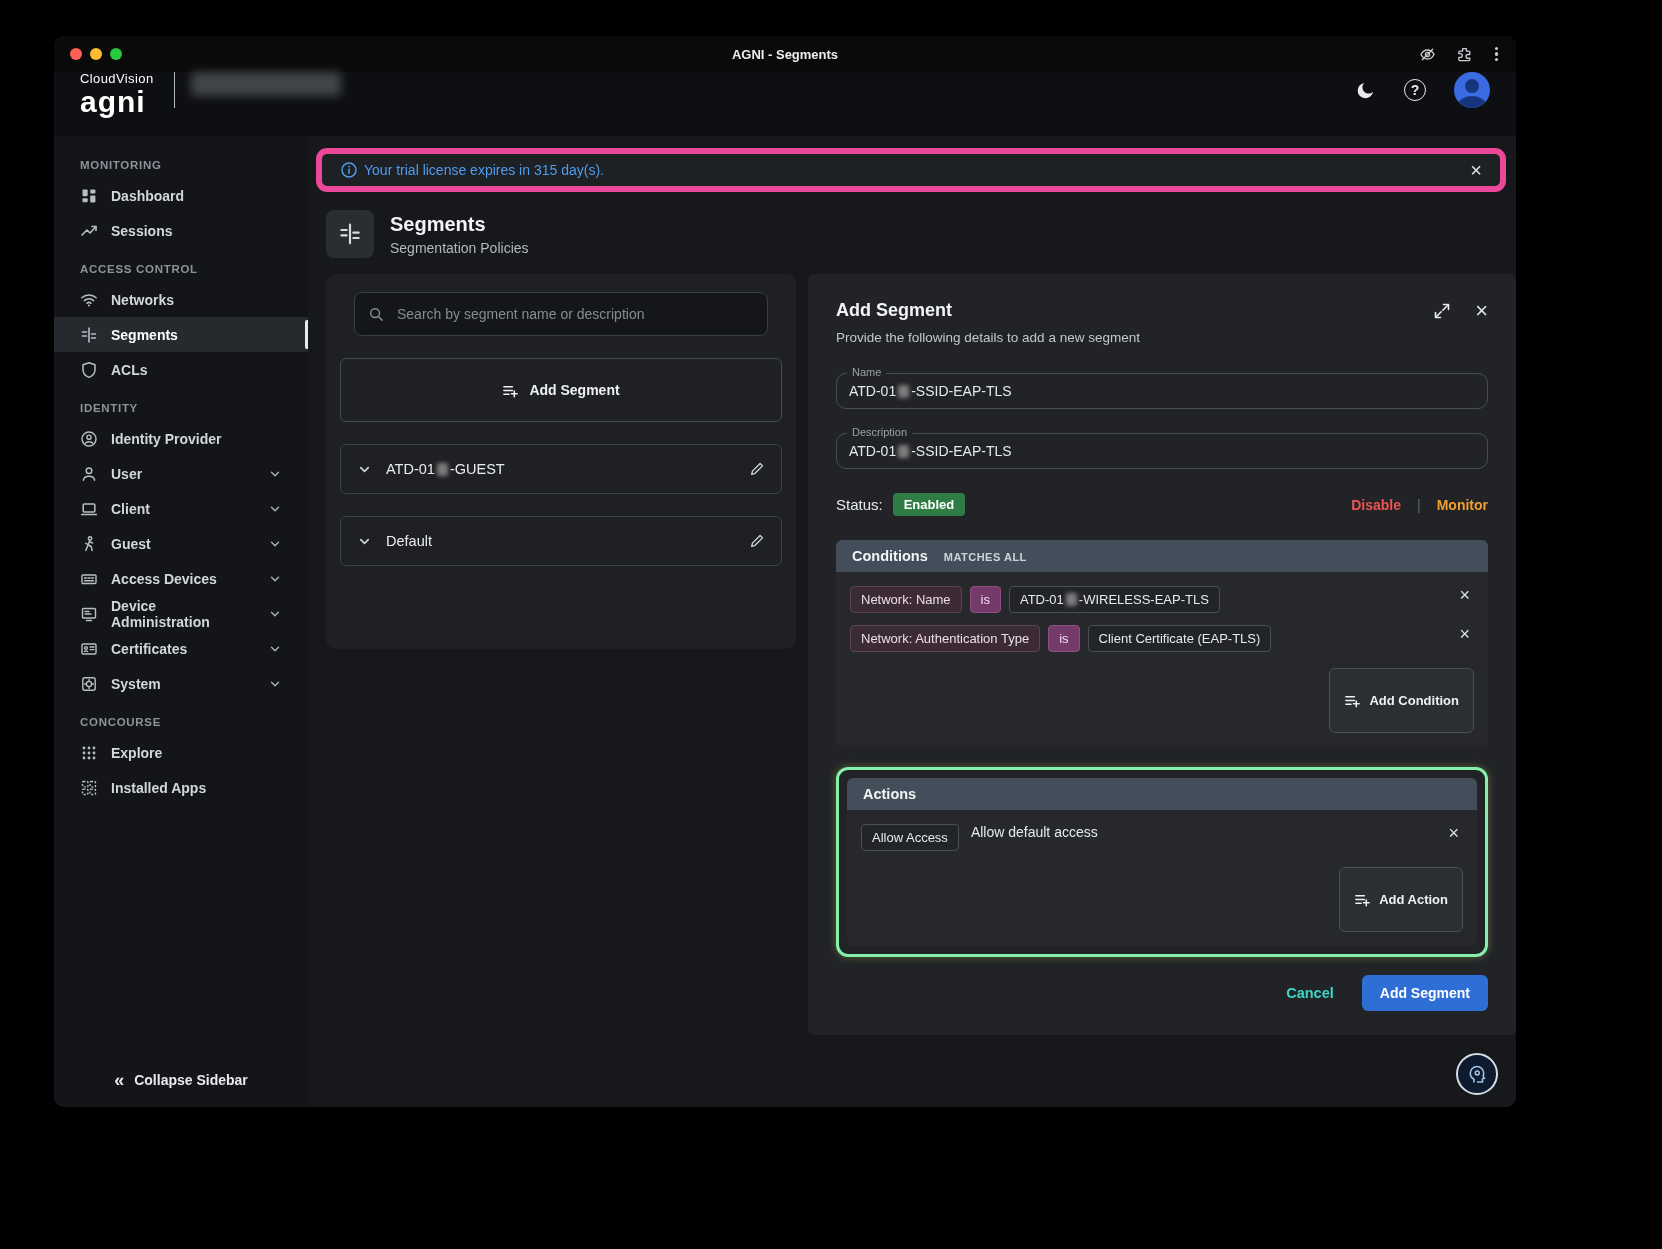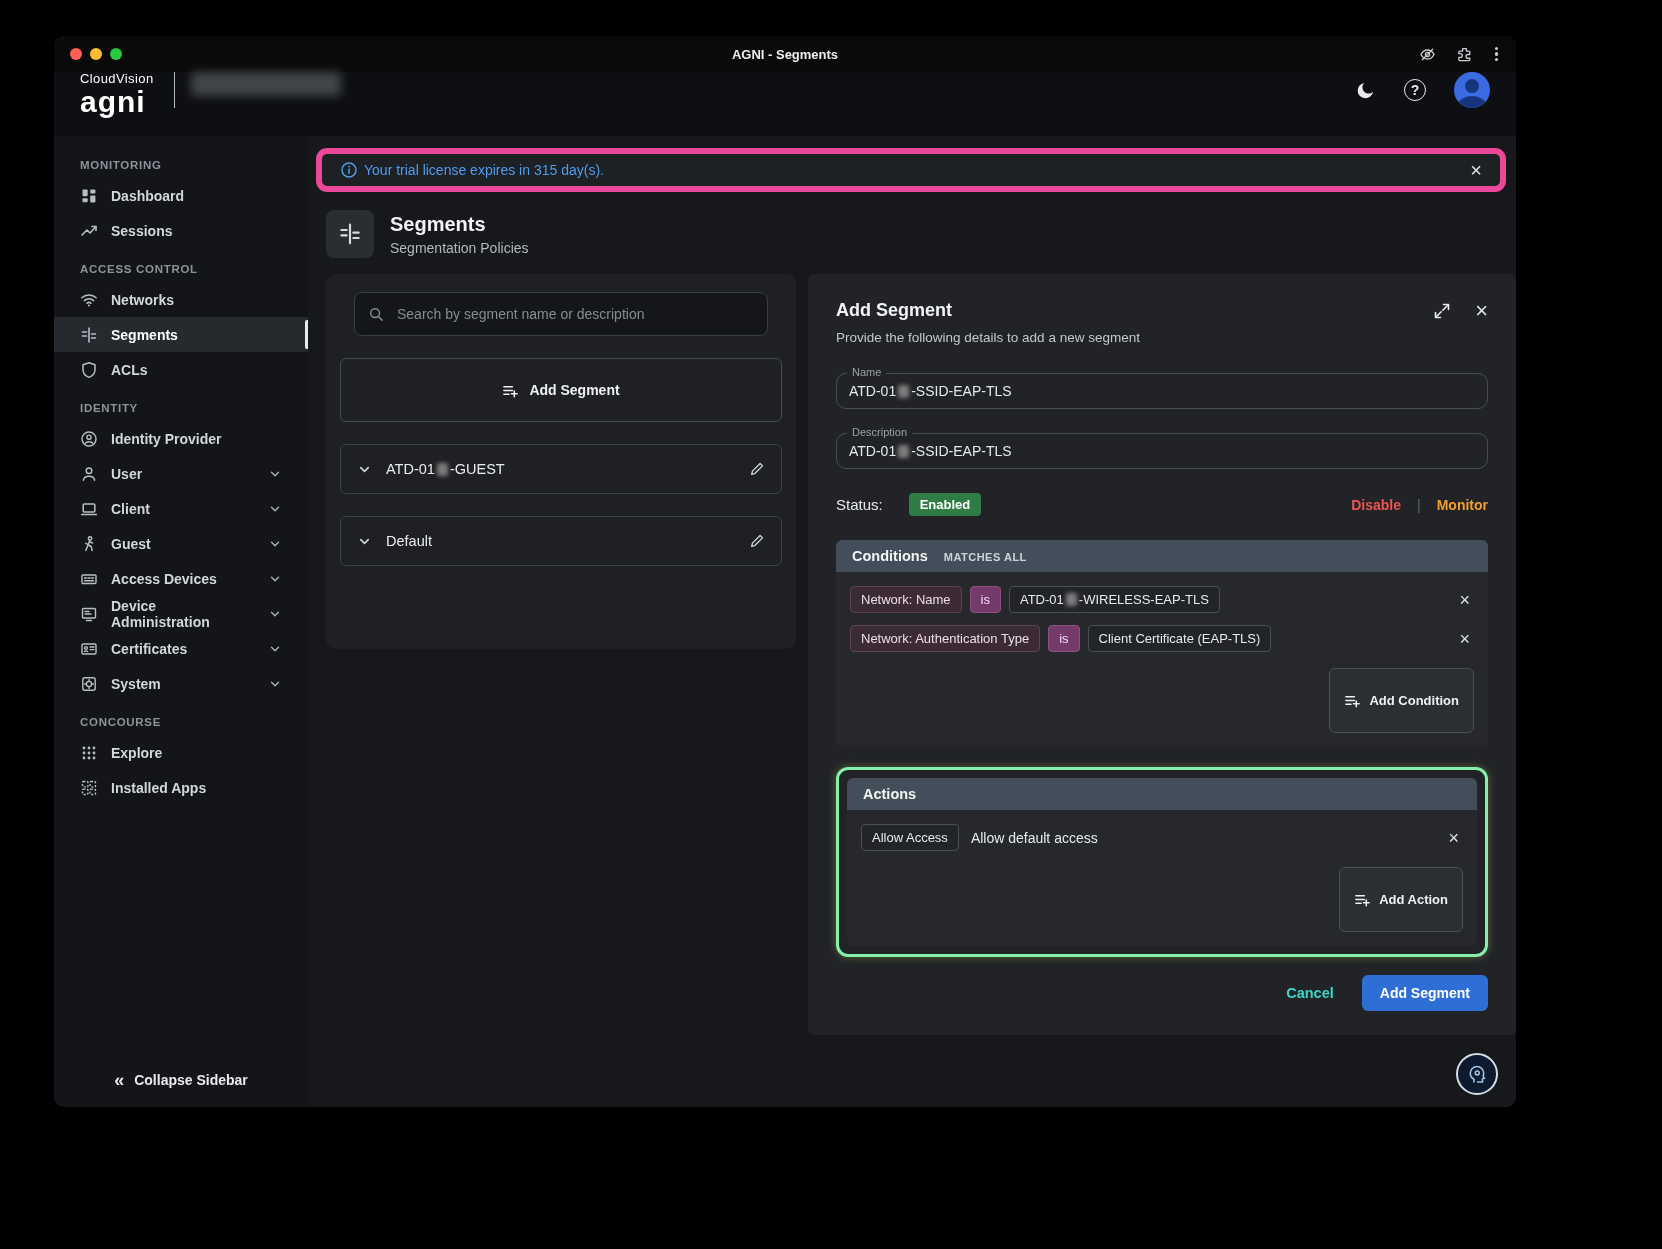--- a/index.html
+++ b/index.html
@@ -78,33 +78,33 @@
   .panel-head { display:flex; align-items:flex-start; }
   .panel-title { font-size:18px; font-weight:700; color:#f2f4f6; }
   .panel-sub { font-size:13.5px; color:#c3c7cc; margin-top:9px; }
   .panel-icons { margin-left:auto; display:flex; gap:24px; align-items:center; color:#e8eaec; }
   .panel-icons .ic { width:18px; height:18px; cursor:pointer; }
 
   .field { position:relative; border:1px solid #4a4e54; border-radius:10px; height:36px; margin-top:28px; padding:16px 12px; display:flex; align-items:center; font-size:14px; color:#e6e9ec; cursor:text; }
   .field .flabel { position:absolute; top:-8px; left:10px; background:#212327; padding:0 5px; font-size:11px; color:#9aa0a7; }
   .field + .field { margin-top:24px; }
 
-  .status-row { display:flex; align-items:center; margin-top:24px; font-size:15px; color:#e8eaec; gap:26px; }
+  .status-row { display:flex; align-items:center; margin-top:24px; font-size:15px; color:#e8eaec; gap:10px; }
   .badge { background:#2f7d45; color:#fff; font-size:13px; font-weight:600; border-radius:4px; padding:4px 11px; }
   .status-right { margin-left:auto; display:flex; gap:16px; font-size:14px; font-weight:700; align-items:center; }
   .disable { color:#ef5350; cursor:pointer; }
   .sep { color:#5c626a; font-weight:400; }
   .monitor { color:#f0a030; cursor:pointer; }
 
   .ccard { margin-top:24px; border-radius:6px; overflow:hidden; background:#26282c; }
   .chead { background:#434e5a; padding:8px 16px; display:flex; align-items:baseline; gap:16px; }
   .chead-title { font-size:14.5px; font-weight:700; color:#f2f4f6; }
   .matches { font-size:11px; font-weight:700; letter-spacing:.5px; color:#ccd4db; }
   .cbody { padding:14px; }
-  .crow { display:flex; align-items:center; gap:8px; margin-bottom:12px; }
+  .crow { display:flex; align-items:flex-start; gap:8px; margin-bottom:12px; }
   .chip { border-radius:4px; padding:5px 10px; font-size:13px; white-space:nowrap; cursor:pointer; }
   .chip-attr { background:#3c2b35; border:1px solid #5d4350; color:#eadfe5; }
   .chip-op { background:#743b6a; border:1px solid #8d4f82; color:#f3dff0; }
   .chip-val { background:#222428; border:1px solid #4b4f55; color:#e7eaed; }
   .crow .x-glyph { margin-left:auto; font-size:18px; padding-right:4px; }
   .a-text { font-size:14px; color:#e6e9ec; margin-left:4px; }
   .cfoot { display:flex; justify-content:flex-end; padding-top:4px; }
   .btn-ghost { display:flex; align-items:center; gap:8px; background:#2b2e32; border:1px solid #4b4f55; border-radius:6px; color:#eef0f2; font-size:13px; font-weight:700; padding:23px 14px; cursor:pointer; }
 
   .highlight { margin-top:20px; border:3px solid #86efac; border-radius:12px; padding:8px; box-shadow:0 0 8px rgba(207,226,76,.35); }

